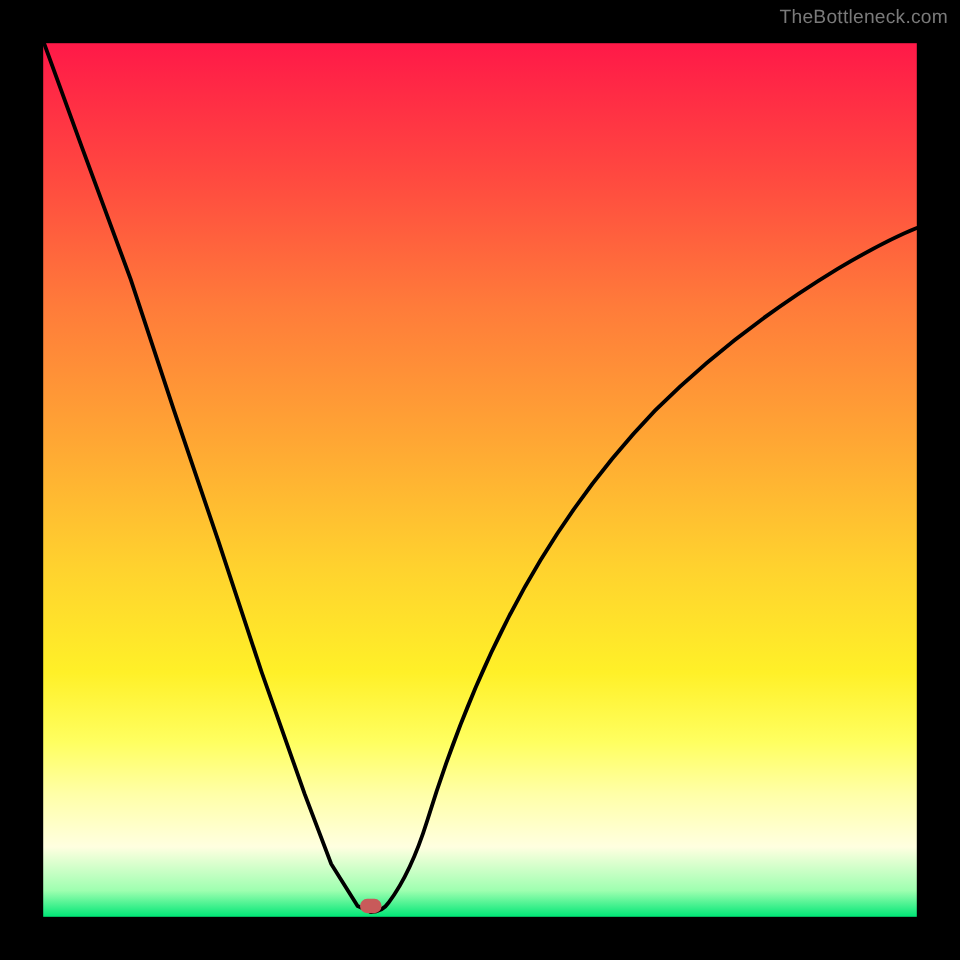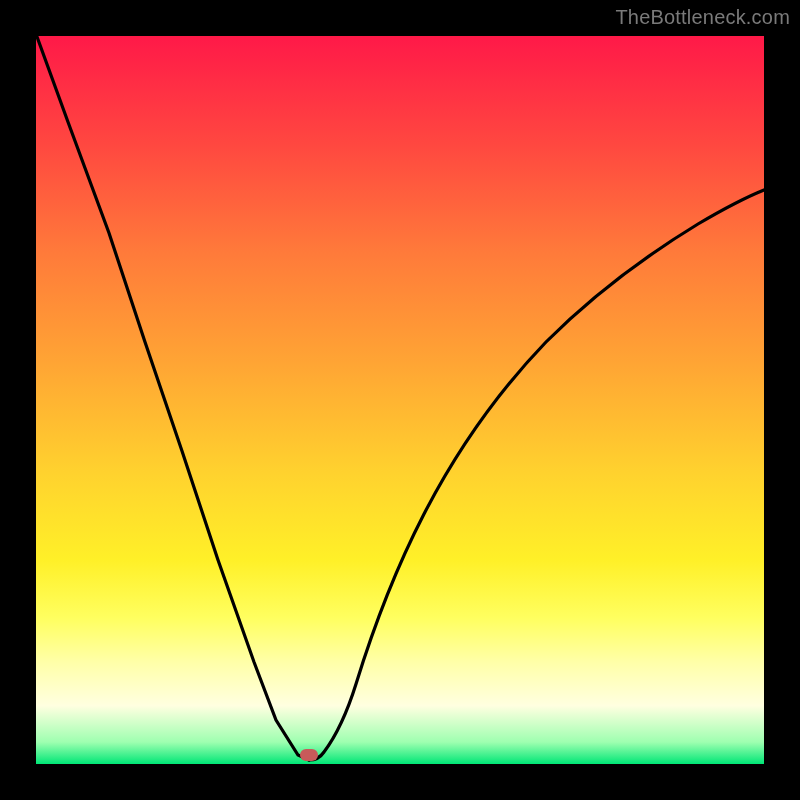--- a/index.html
+++ b/index.html
@@ -39,21 +39,21 @@
       #ffffe0 92%,
       #9effb0 97%,
       #00e676 100%
     );
   }
   .watermark {
     position: absolute;
     top: 6px;
     right: 10px;
     color: #7a7a7a;
-    font-size: 20px;
+    font-size: 16px;
     font-weight: 500;
     letter-spacing: 0.2px;
     user-select: none;
   }
   svg.curve {
     position: absolute;
     left: 0;
     top: 0;
     width: 728px;
     height: 728px;

